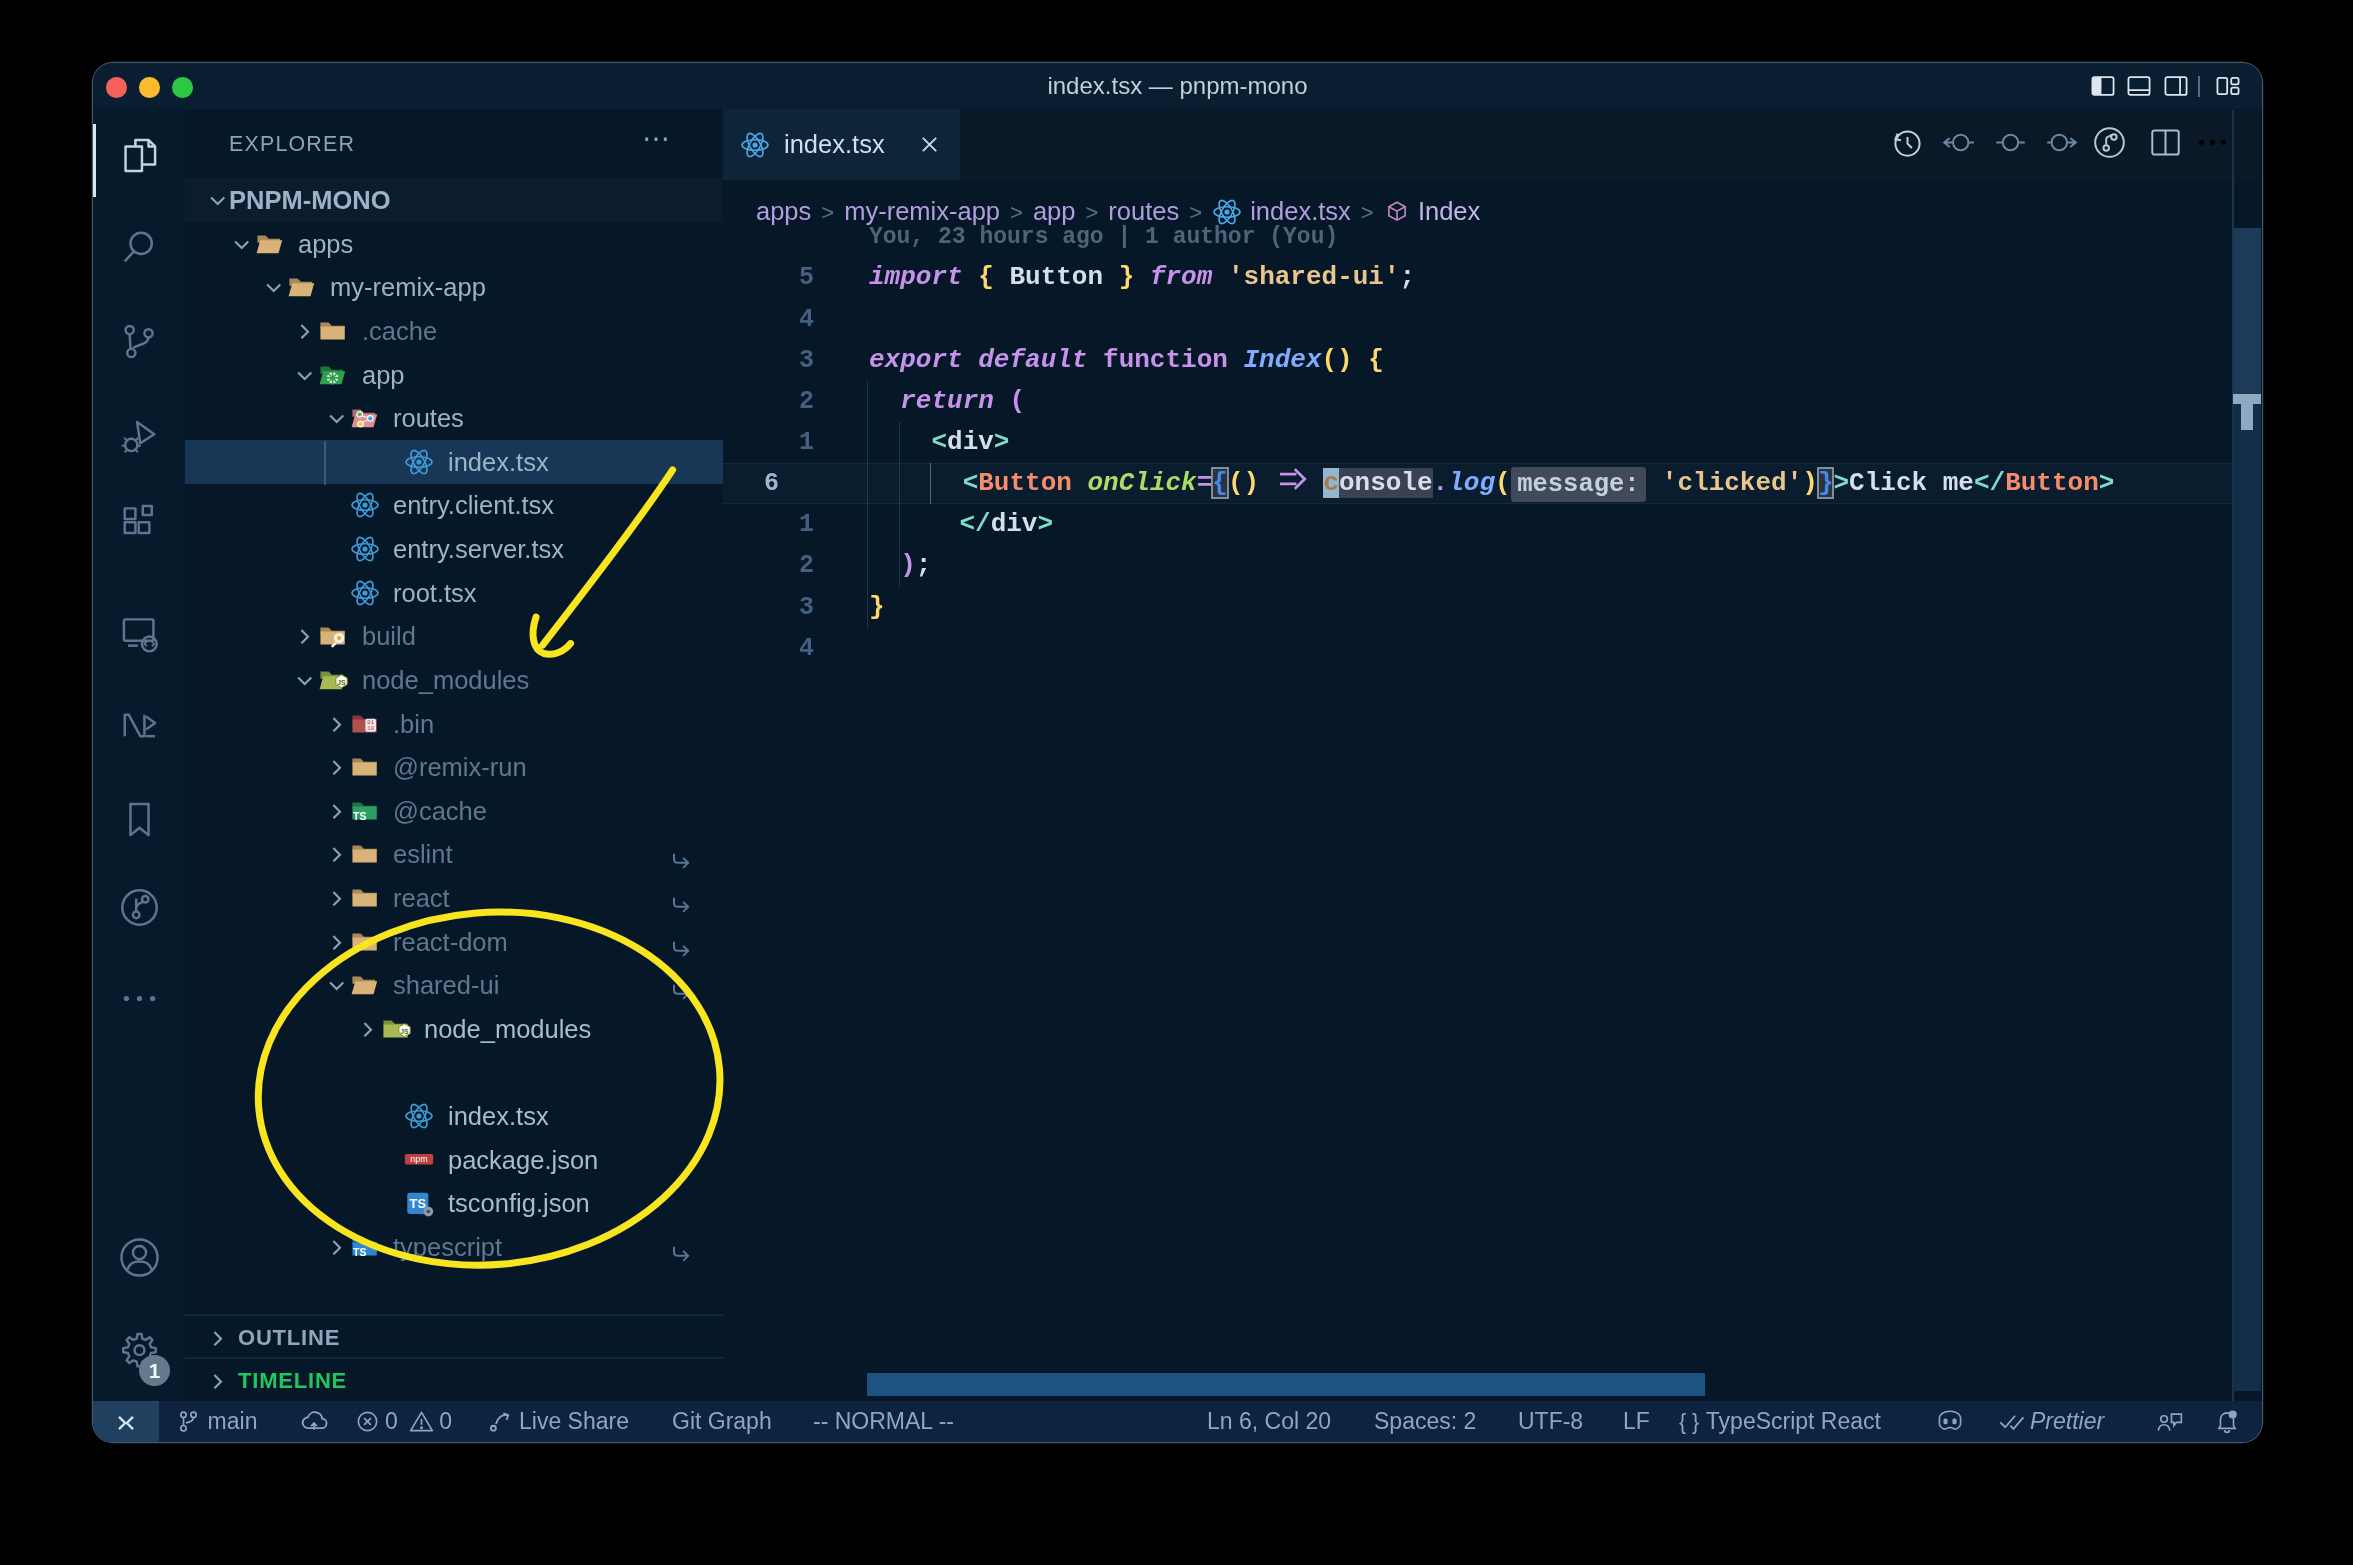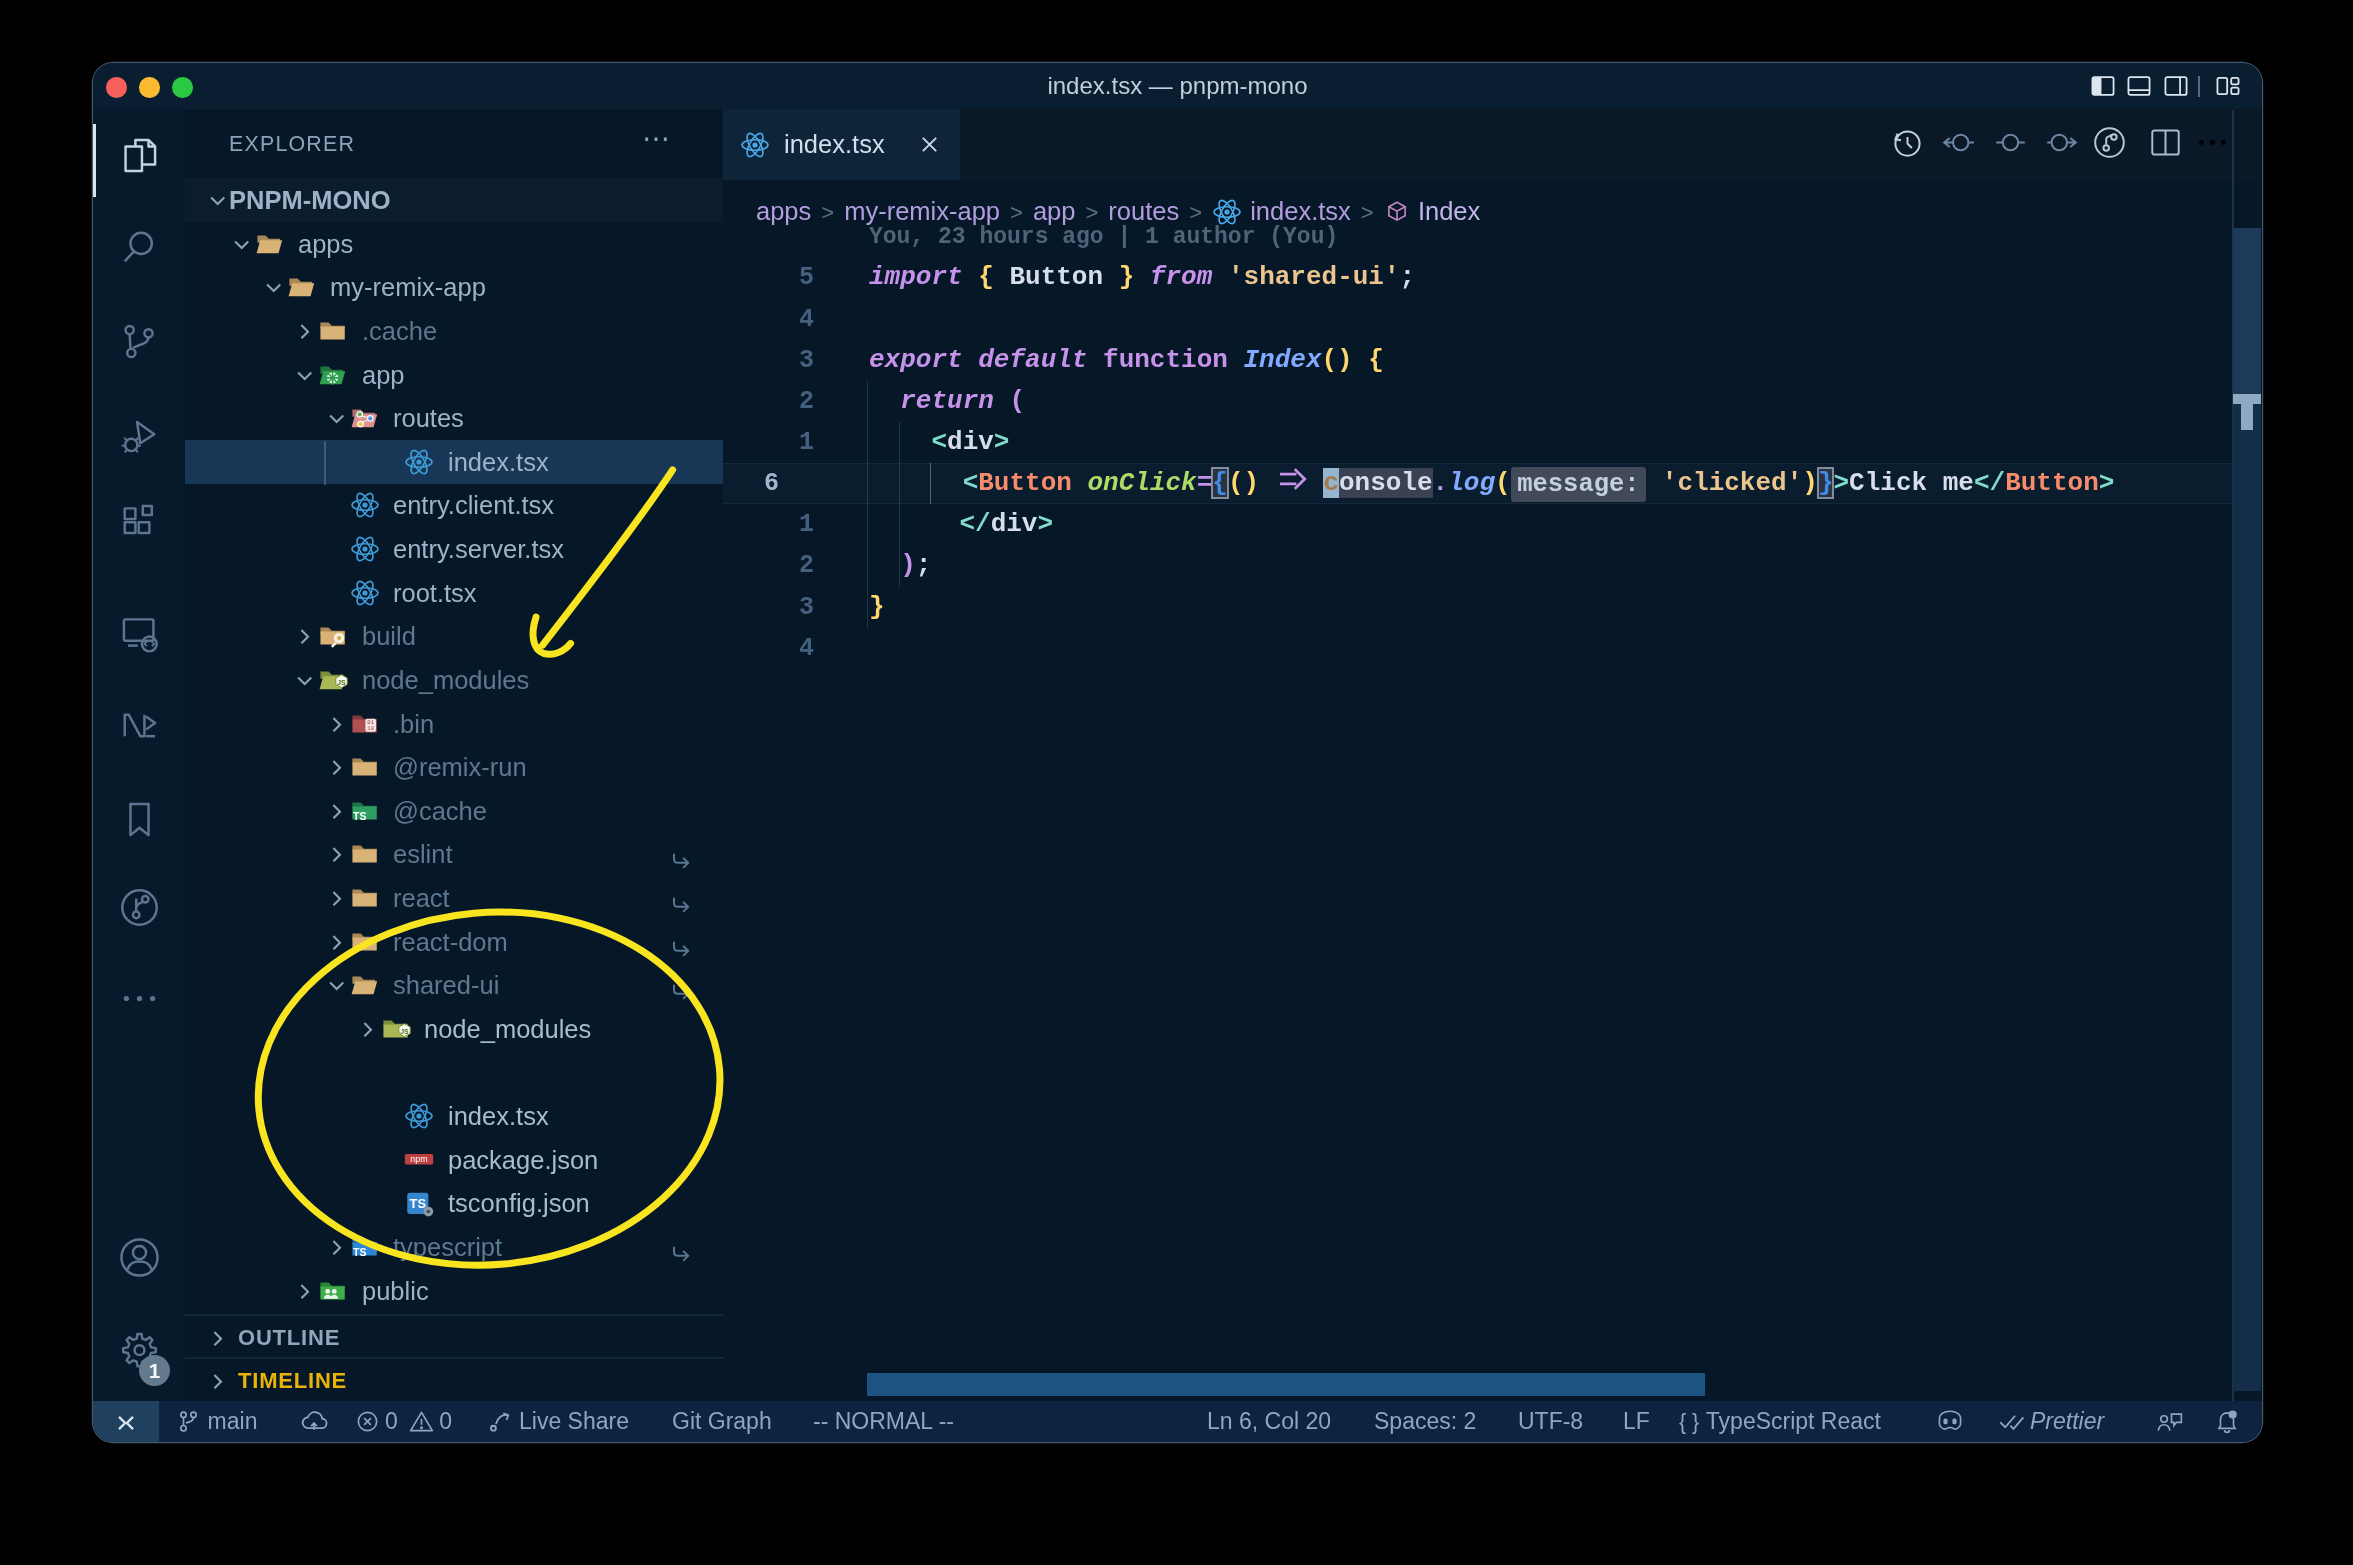--- a/index.html
+++ b/index.html
@@ -477,50 +477,34 @@
             <path fill="#2f86d2" d="M3 13h30v16H3z"></path>
             <text x="12" y="29" font-size="13" font-weight="bold" fill="#fff" text-anchor="middle" font-family="Liberation Sans">TS</text>
           </svg>
         </span>
         <span class="lbl abs" style="left:208px;">typescript</span>
         <span class="slink"><svg viewBox="0 0 30 30" fill="none" stroke="#5a7693" stroke-width="2.4">
             <path d="M6 8v6c0 3 2 5 5 5h11"></path>
             <path d="M17 13l6 6-6 6"></path>
           </svg></span>
       </div>
-<div class="row " style="top:1160px;">
-        <svg class="chev" style="left:109px" viewBox="0 0 26 26" fill="none" stroke="#8ba1b7" stroke-width="2.6">
-          <path d="M9 5l8 8-8 8"></path>
-        </svg>
-        <span class="ficon" style="left:133px;">
-          <svg viewBox="0 0 37 37">
-            <path fill="#33963c" d="M3 8h10l4 4h16v3H3z" opacity="0.85"></path>
-            <path fill="#3fae49" d="M3 13h30v16H3z"></path>
-            <circle cx="12" cy="19" r="3" fill="#eaf5ee"></circle>
-            <circle cx="20" cy="19" r="3" fill="#eaf5ee"></circle>
-            <path d="M7 28c1-5 4-5 5-5s4 0 5 5z" fill="#eaf5ee"></path>
-            <path d="M15 28c1-5 4-5 5-5s4 0 5 5z" fill="#eaf5ee"></path>
-          </svg>
-        </span>
-        <span class="lbl abs" style="left:177px;">public</span>
-      </div>
 <div class="abs" style="left:139px;top:332px;width:1.6px;height:44px;background:#3d5a78;"></div>
 <div class="abs" style="left:0;top:1205px;width:538px;height:1.6px;background:#11253c;"></div>
 <div class="row" style="top:1207px;">
         <svg class="chev" style="left:22px" viewBox="0 0 26 26" fill="none" stroke="#8ba1b7" stroke-width="2.6">
           <path d="M9 5l8 8-8 8"></path>
         </svg>
         <span class="lbl abs" style="left:53px;font-weight:bold;color:#8fa6bb;font-size:22px;letter-spacing:0.8px;">OUTLINE</span>
       </div>
 <div class="abs" style="left:0;top:1248px;width:538px;height:1.6px;background:#11253c;"></div>
 <div class="row" style="top:1250px;">
         <svg class="chev" style="left:22px" viewBox="0 0 26 26" fill="none" stroke="#8ba1b7" stroke-width="2.6">
           <path d="M9 5l8 8-8 8"></path>
         </svg>
-        <span class="lbl abs" style="left:53px;font-weight:bold;color:#eab308;font-size:22px;letter-spacing:0.8px;">TIMELINE</span>
+        <span class="lbl abs" style="left:53px;font-weight:bold;color:#22c55e;font-size:22px;letter-spacing:0.8px;">TIMELINE</span>
       </div>
 </div>
 <div id="editor">
 <div id="tabstrip"></div>
       <div id="tab"></div>
 <span class="abs" style="left:17.3px;top:20.6px;width:30px;height:30px;"><svg viewBox="0 0 37 37" fill="none" stroke="#4aa8e8" stroke-width="2">
           <ellipse cx="18.5" cy="18.5" rx="16" ry="6.5"></ellipse>
           <ellipse cx="18.5" cy="18.5" rx="16" ry="6.5" transform="rotate(60 18.5 18.5)"></ellipse>
           <ellipse cx="18.5" cy="18.5" rx="16" ry="6.5" transform="rotate(120 18.5 18.5)"></ellipse>
           <circle cx="18.5" cy="18.5" r="3.2" fill="#4aa8e8" stroke="none"></circle>

